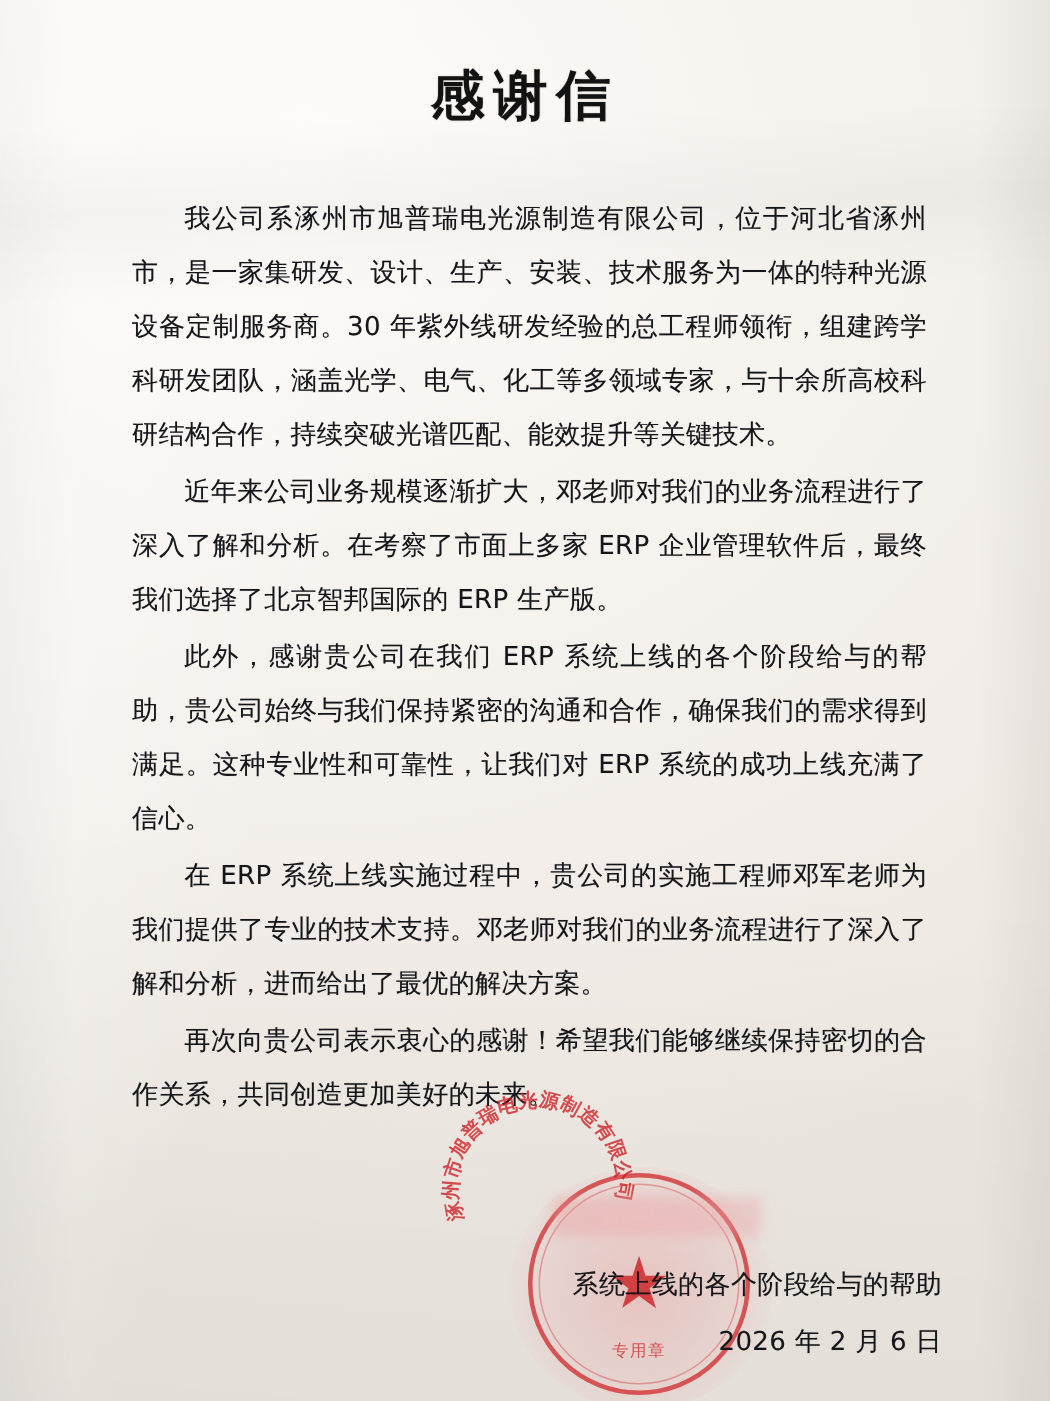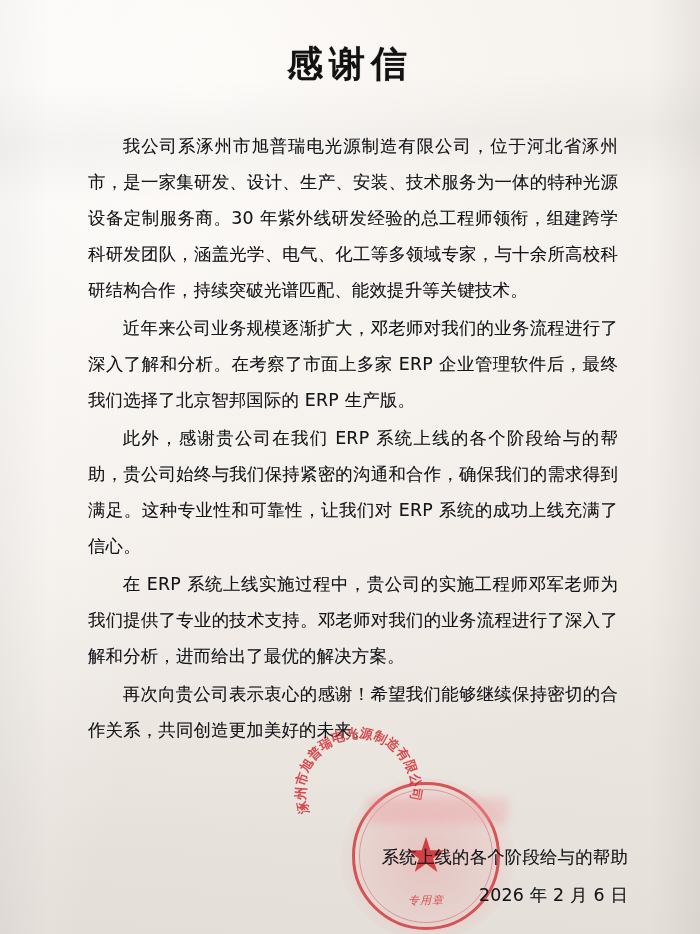--- a/index.html
+++ b/index.html
@@ -160,21 +160,20 @@
   .seal .seal-bottom {
     position: absolute;
     left: 0;
     bottom: 22px;
     width: 148px;
     text-align: center;
     color: rgba(206, 30, 34, 0.72);
     font-size: 11px;
     letter-spacing: 1px;
     font-family: "DejaVu Sans", "Liberation Sans", sans-serif;
-    font-style: italic;
   }
   
   .seal-wash {
     position: absolute;
     left: 340px;
     top: 778px;
     width: 175px;
     height: 162px;
     border-radius: 50%;
     background: radial-gradient(circle at 50% 50%, rgba(228, 90, 95, 0.22) 0%, rgba(228, 120, 125, 0.12) 55%, rgba(228,140,145,0) 78%);

